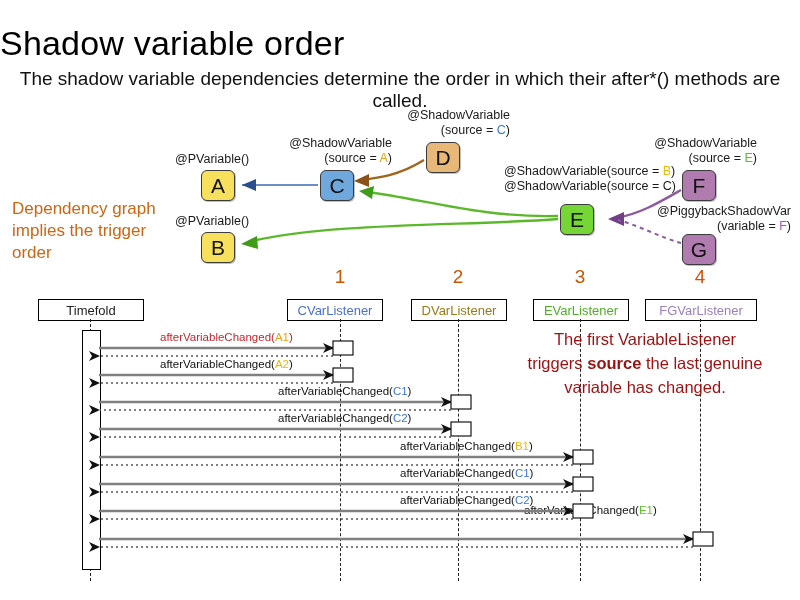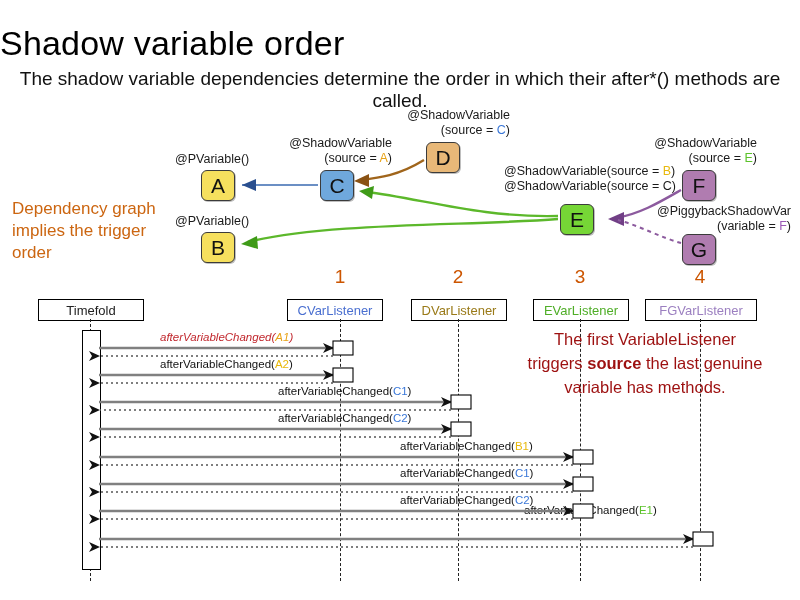--- a/index.html
+++ b/index.html
@@ -56,21 +56,21 @@
   }
   .lifeline{
     position:absolute;width:0;border-left:1.4px dashed #222;
   }
   .actbox{
     position:absolute;background:#fff;border:1.2px solid #000;
   }
   .msglabel{
     position:absolute;font-size:11.5px;color:#111;white-space:nowrap;
   }
-  .msglabel.red{color:#c1272d;font-style:italic;}
+  .msglabel.red{color:#c1272d;}
   .msglabel .v-a{color:#e8b90d;}
   .msglabel .v-a-red{color:#e8a317;}
   .msglabel .v-b{color:#e8b90d;}
   .msglabel .v-c{color:#3b78d8;}
   .msglabel .v-e{color:#5cc22b;}
   #callout{
     position:absolute;left:492px;top:327px;width:306px;text-align:center;
     font-size:16.5px;line-height:24px;color:#9d1010;
   }
   #callout b{font-weight:bold;}
@@ -278,16 +278,16 @@
   <div class="msglabel" style="left:400px;top:494px;">
     <span>afterVariableChanged(</span><span class="v-c">C2</span><span>)</span>
   </div>
   <div class="msglabel" style="left:524px;top:504px;">
     <span>afterVariableChanged(</span><span class="v-e">E1</span><span>)</span>
   </div>
 
   <div id="callout">
     <div>The first VariableListener</div>
     <div><span>triggers </span><b>source</b><span> the last genuine</span></div>
-    <div>variable has methods.</div>
+    <div>variable has changed.</div>
   </div>
 
 </div>
 
 </body></html>

